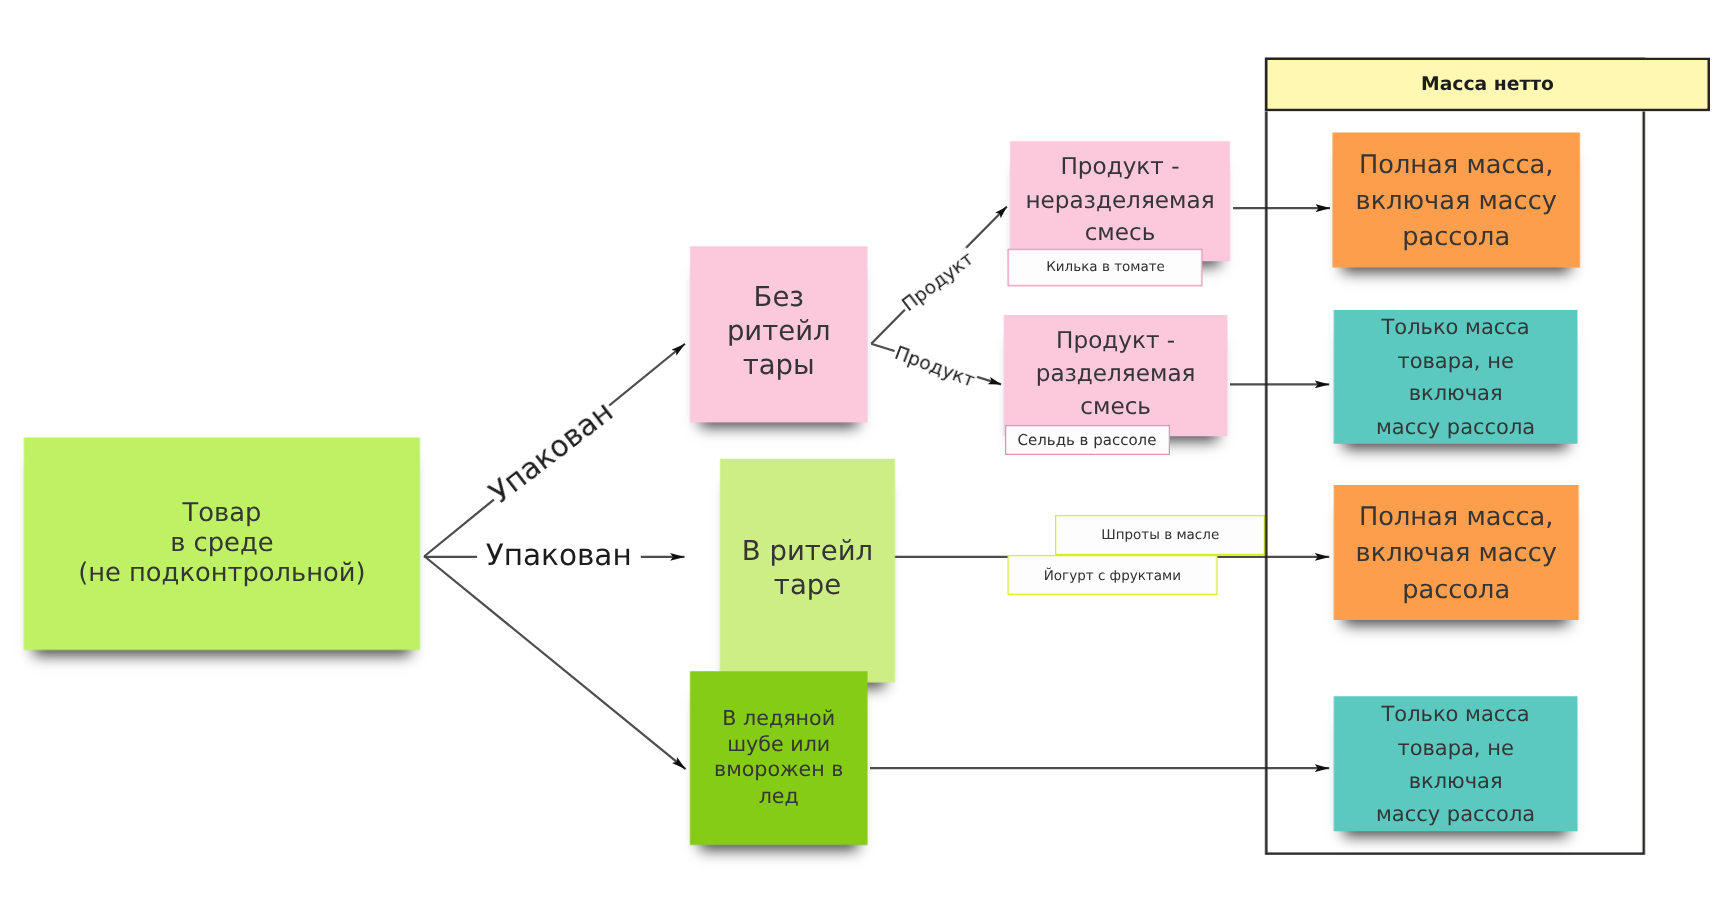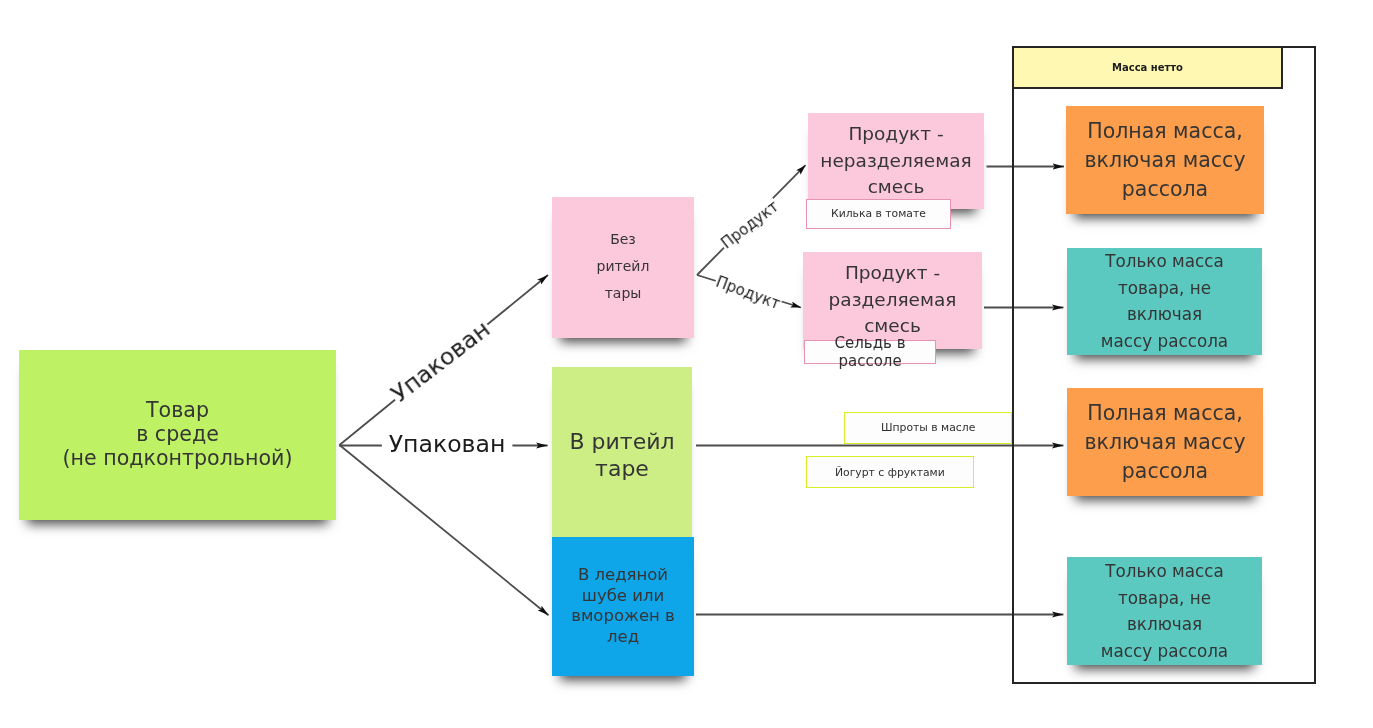--- a/index.html
+++ b/index.html
@@ -119,46 +119,46 @@
   <div class="note r-only2">
     <div class="txt">Только масса<br>товара, не включая<br>массу рассола</div>
   </div>
 </div>
 
 <style>
   
   .n-root{left:19px;top:350px;width:317px;height:170px;background:#bef264;
           font-size:20.6px;line-height:23.9px;}
   .n-noretail{left:552px;top:197px;width:142px;height:141px;background:#fcc9dc;
-          font-size:14px;line-height:26.9px;}
+          font-size:22px;line-height:26.9px;}
   .n-noretail .txt{top:-1px;}
-  .n-inretail{left:552px;top:367px;width:140px;height:179px;background:#cdee85;
+  .n-inretail{left:576px;top:367px;width:140px;height:179px;background:#cdee85;
           font-size:22px;line-height:26.9px;}
   .n-inretail .txt{top:-0.8px;}
-  .n-ice{left:552px;top:537px;width:142px;height:139px;background:#0ea5e9;
+  .n-ice{left:552px;top:537px;width:142px;height:139px;background:#84cc16;
           font-size:16.5px;line-height:20.6px;}
 
   .n-insep{left:808px;top:113px;width:176px;height:96px;background:#fcc9dc;
           font-size:18.5px;line-height:26.5px;}
   .n-insep .txt{top:-0.5px;}
   .n-sep{left:803px;top:252px;width:179px;height:97px;background:#fcc9dc;
           font-size:18.5px;line-height:26.5px;}
   .n-sep .txt{top:-0.5px;}
 
-  .c-kilka{left:806.1px;top:199px;width:145px;height:29.5px;border:1.75px solid #e891b3;font-size:10.8px;}
-  .c-seld{left:803.8px;top:340.1px;width:132.1px;height:23.8px;border:1.75px solid #e891b3;font-size:15px;}
+  .c-kilka{left:806.1px;top:199px;width:156px;height:29.5px;border:1.75px solid #e891b3;font-size:10.8px;}
+  .c-seld{left:803.8px;top:340.1px;width:132.1px;height:23.8px;border:1.75px solid #e891b3;font-size:12px;}
 
   .c-shproty{left:806.2px;top:412.1px;width:167.9px;height:31.6px;border:1.75px solid #d6ef26;font-size:10.8px;margin-left:38px;}
-  .c-yogurt{left:806.2px;top:443.7px;width:167.9px;height:32.2px;border:1.75px solid #d6ef26;font-size:10.8px;margin-top:12px;}
+  .c-yogurt{left:806.2px;top:443.7px;width:167.9px;height:32.2px;border:1.75px solid #d6ef26;font-size:10.8px;}
   .c-frozen{left:806px;top:594.3px;width:167.7px;height:40.8px;border:1.9px solid #18e8ee;
             font-size:10.8px;line-height:14px;}
 
   .frame{left:1011.8px;top:45.7px;width:304.7px;height:638.1px;}
-  .frame-head{left:1011.8px;top:45.7px;width:271px;height:42.5px;background:#fef8b2;
-              border:2.4px solid #262524;font-size:10px;}
+  .frame-head{left:1011.8px;top:45.7px;width:356px;height:42.5px;background:#fef8b2;
+              border:2.4px solid #262524;font-size:15px;}
 
   .r-full1{left:1066px;top:106px;width:198px;height:108px;background:#fc9e4b;font-size:20.5px;line-height:29px;}
   .r-full1 .txt{top:0.6px;}
   .r-only1{left:1067px;top:248px;width:195px;height:107px;background:#5bc9c0;font-size:16.8px;line-height:26.6px;}
   .r-only1 .txt{top:-0.3px;}
   .r-full2{left:1067px;top:388px;width:196px;height:108px;background:#fc9e4b;font-size:20.5px;line-height:29px;}
   .r-full2 .txt{top:0.6px;}
   .r-only2{left:1067px;top:557px;width:195px;height:108px;background:#5bc9c0;font-size:16.8px;line-height:26.6px;}
   .r-only2 .txt{top:-0.3px;}
 

